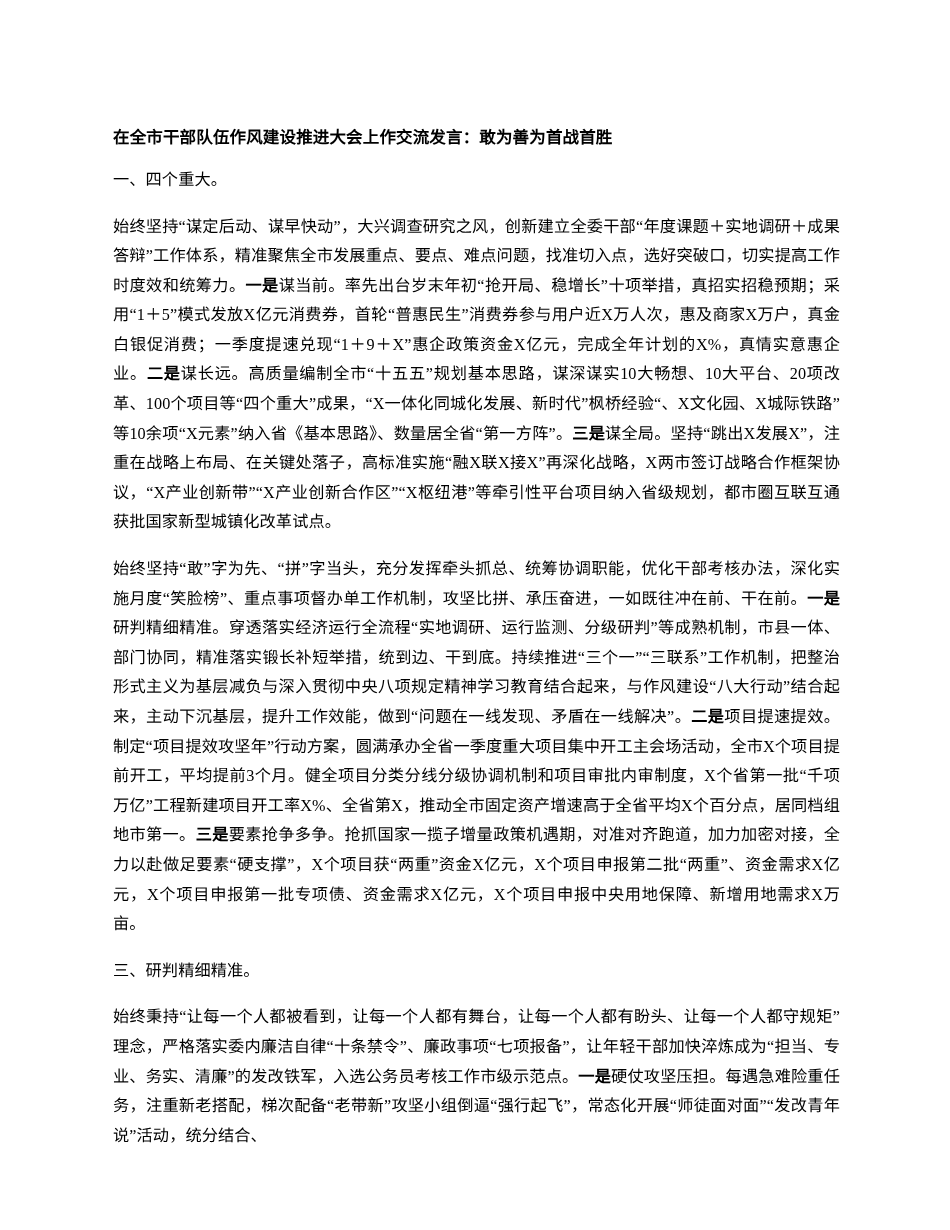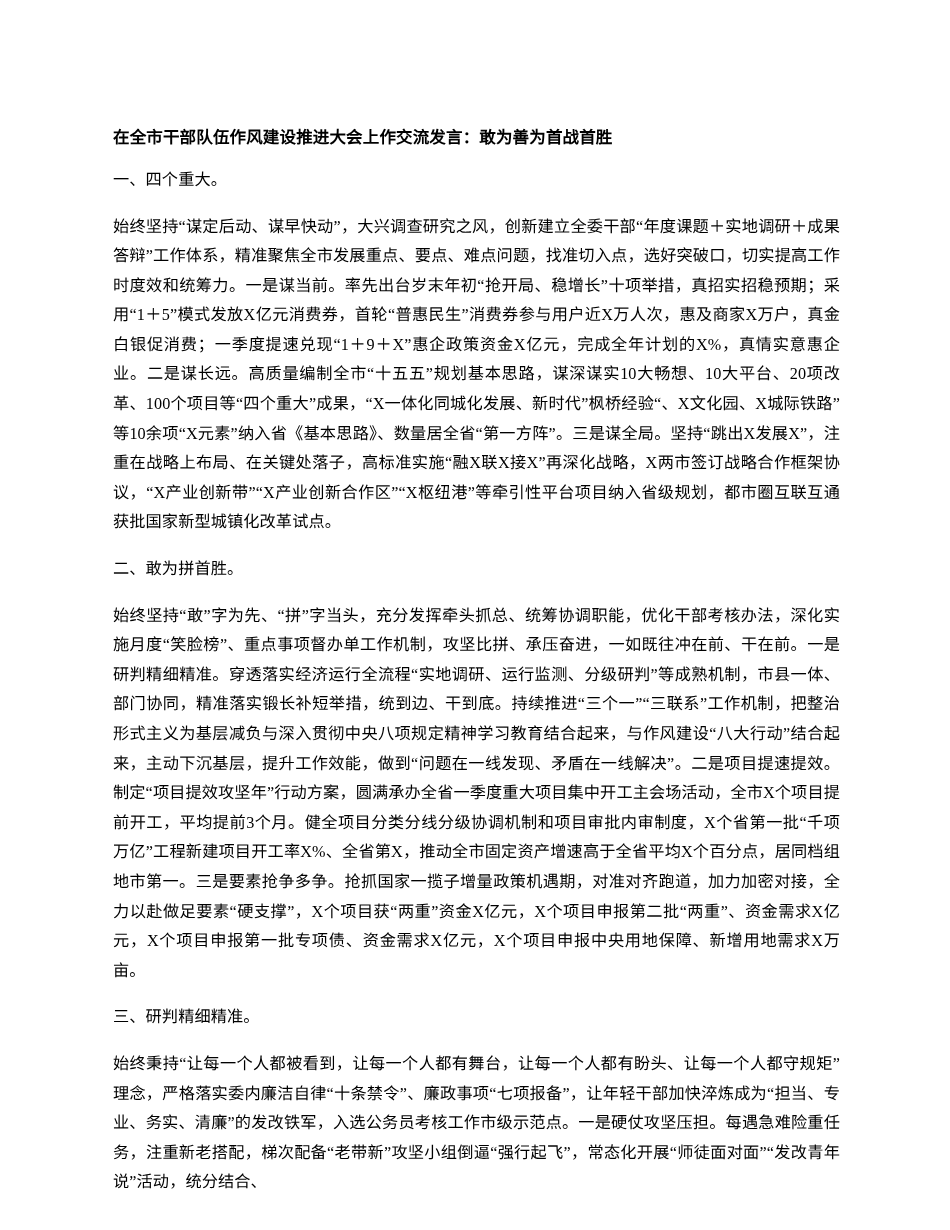--- a/index.html
+++ b/index.html
@@ -46,37 +46,36 @@
     letter-spacing: 0.1px;
     word-break: break-all;
   }
   .para.heading {
     margin-bottom: 17px;
   }
   .para.last {
     margin-bottom: 0;
   }
   b, .b {
-    font-weight: normal;
+    font-weight: bold;
   }
 </style>
 </head>
 <body>
 
 <div class="page">
   <div class="doc-body">
 
     <h1 class="doc-title">在全市干部队伍作风建设推进大会上作交流发言：敢为善为首战首胜</h1>
 
 
     <p class="para heading">一、四个重大。</p>
 
     <p class="para"><span>始终坚持“谋定后动、谋早快动”，大兴调查研究之风，创新建立全委干部“年度课题＋实地调研＋成果答辩”工作体系，精准聚焦全市发展重点、要点、难点问题，找准切入点，选好突破口，切实提高工作时度效和统筹力。</span><span class="b">一是</span><span>谋当前。率先出台岁末年初“抢开局、稳增长”十项举措，真招实招稳预期；采用“1＋5”模式发放X亿元消费券，首轮“普惠民生”消费券参与用户近X万人次，惠及商家X万户，真金白银促消费；一季度提速兑现“1＋9＋X”惠企政策资金X亿元，完成全年计划的X%，真情实意惠企业。</span><span class="b">二是</span><span>谋长远。高质量编制全市“十五五”规划基本思路，谋深谋实10大畅想、10大平台、20项改革、100个项目等“四个重大”成果，“X一体化同城化发展、新时代”枫桥经验“、X文化园、X城际铁路”等10余项“X元素”纳入省《基本思路》、数量居全省“第一方阵”。</span><span class="b">三是</span><span>谋全局。坚持“跳出X发展X”，注重在战略上布局、在关键处落子，高标准实施“融X联X接X”再深化战略，X两市签订战略合作框架协议，“X产业创新带”“X产业创新合作区”“X枢纽港”等牵引性平台项目纳入省级规划，都市圈互联互通获批国家新型城镇化改革试点。</span></p>
 
-    <p class="para heading">二、敢为拼首胜。</p>
 
     <p class="para"><span>始终坚持“敢”字为先、“拼”字当头，充分发挥牵头抓总、统筹协调职能，优化干部考核办法，深化实施月度“笑脸榜”、重点事项督办单工作机制，攻坚比拼、承压奋进，一如既往冲在前、干在前。</span><span class="b">一是</span><span>研判精细精准。穿透落实经济运行全流程“实地调研、运行监测、分级研判”等成熟机制，市县一体、部门协同，精准落实锻长补短举措，统到边、干到底。持续推进“三个一”“三联系”工作机制，把整治形式主义为基层减负与深入贯彻中央八项规定精神学习教育结合起来，与作风建设“八大行动”结合起来，主动下沉基层，提升工作效能，做到“问题在一线发现、矛盾在一线解决”。</span><span class="b">二是</span><span>项目提速提效。制定“项目提效攻坚年”行动方案，圆满承办全省一季度重大项目集中开工主会场活动，全市X个项目提前开工，平均提前3个月。健全项目分类分线分级协调机制和项目审批内审制度，X个省第一批“千项万亿”工程新建项目开工率X%、全省第X，推动全市固定资产增速高于全省平均X个百分点，居同档组地市第一。</span><span class="b">三是</span><span>要素抢争多争。抢抓国家一揽子增量政策机遇期，对准对齐跑道，加力加密对接，全力以赴做足要素“硬支撑”，X个项目获“两重”资金X亿元，X个项目申报第二批“两重”、资金需求X亿元，X个项目申报第一批专项债、资金需求X亿元，X个项目申报中央用地保障、新增用地需求X万亩。</span></p>
 
     <p class="para heading">三、研判精细精准。</p>
 
     <p class="para last"><span>始终秉持“让每一个人都被看到，让每一个人都有舞台，让每一个人都有盼头、让每一个人都守规矩”理念，严格落实委内廉洁自律“十条禁令”、廉政事项“七项报备”，让年轻干部加快淬炼成为“担当、专业、务实、清廉”的发改铁军，入选公务员考核工作市级示范点。</span><span class="b">一是</span><span>硬仗攻坚压担。每遇急难险重任务，注重新老搭配，梯次配备“老带新”攻坚小组倒逼“强行起飞”，常态化开展“师徒面对面”“发改青年说”活动，统分结合、</span></p>
 
   </div>
 </div>
 

